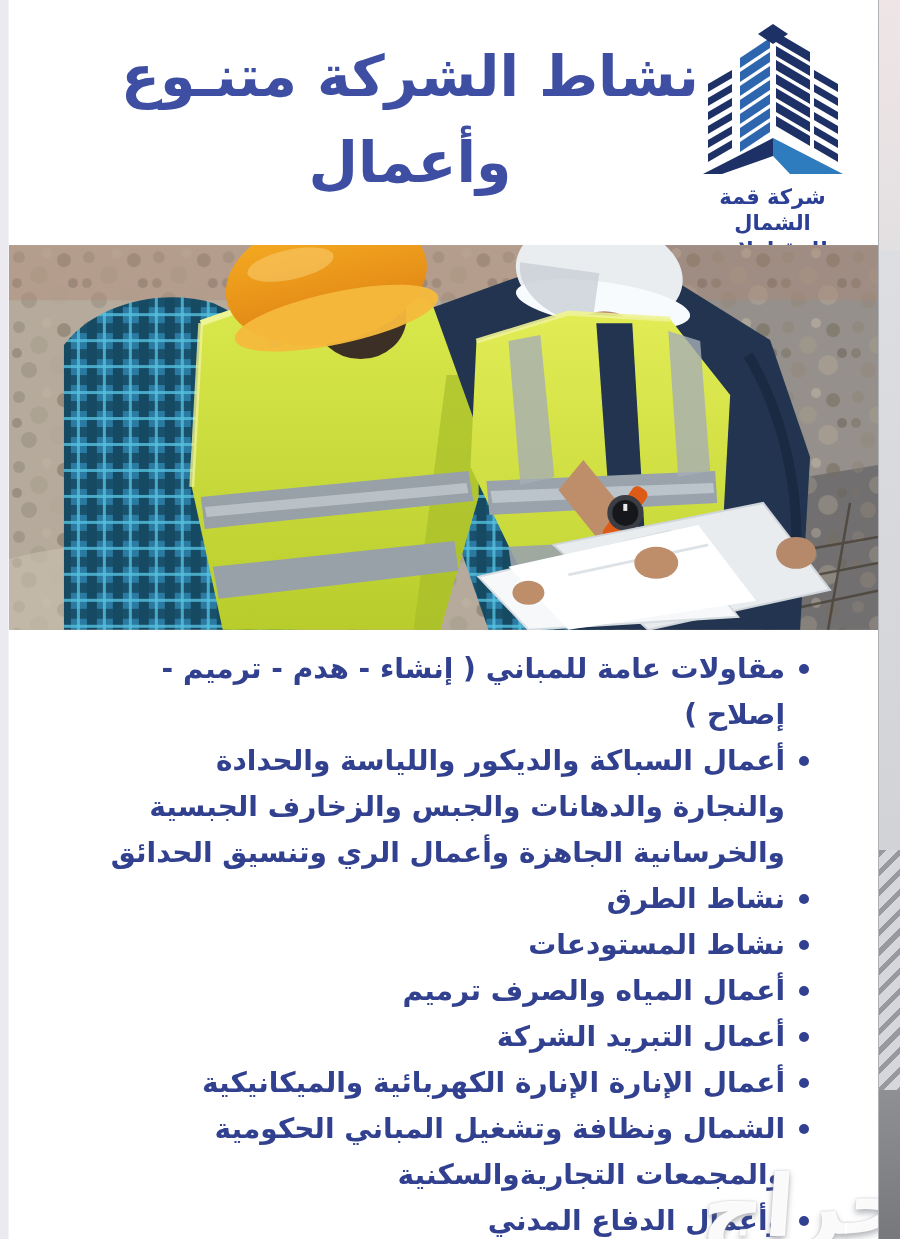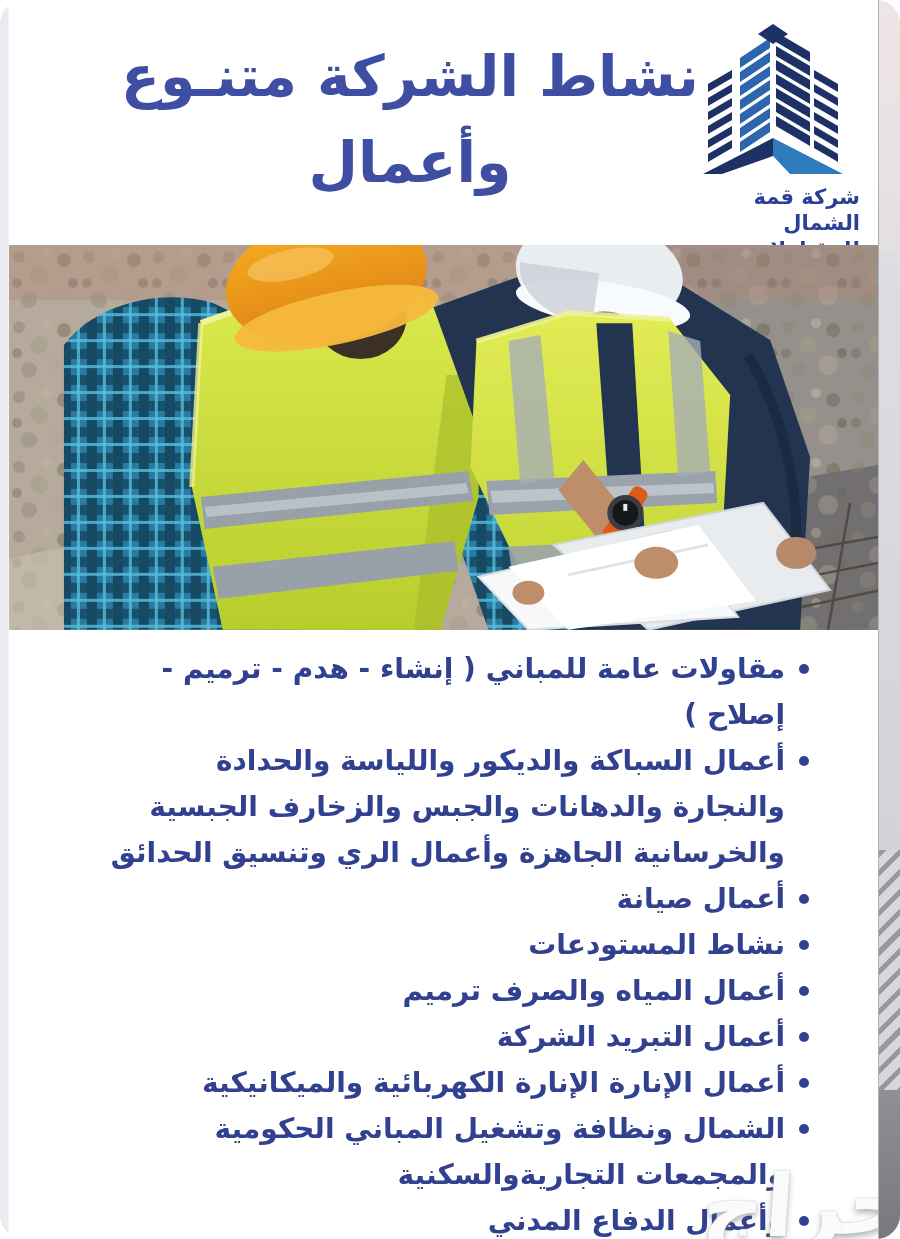--- a/index.html
+++ b/index.html
@@ -1,20 +1,20 @@
 <!DOCTYPE html>
 <html><head>
 <meta charset="utf-8">
 <style>
   * { margin:0; padding:0; box-sizing:border-box; }
   html,body { background:#ffffff; }
   body { font-family:"DejaVu Sans","Liberation Sans",sans-serif; }
   .page {
     position:relative; width:900px; height:1239px; background:#ffffff;
-    overflow:hidden; margin:0 auto;border-radius:24px;
+    overflow:hidden; margin:0 auto;
   }
   
   .left-strip {
     position:absolute; left:0; top:0; width:9px; height:1239px;
     background:#eaeaf0; border-right:1px solid #f3f3f7;
   }
   .right-strip {
     position:absolute; right:0; top:0; width:22px; height:1239px;
     background:#d9dadd; border-left:1px solid #aeb0b6; overflow:hidden;
   }
@@ -25,21 +25,21 @@
   .right-strip .rs-bot   { height:149px;
     background:linear-gradient(#8f9094,#77787c); }
 
   
   .header { position:absolute; left:10px; top:0; width:868px; height:245px; background:#ffffff; }
   .title-block {
     position:absolute; left:80px; top:34px; width:640px;
     direction:rtl; text-align:center; color:#3e4fa3;
     font-weight:bold; font-size:57px; line-height:1.5;
   }
-  .logo { position:absolute; right:18px; top:22px; width:175px; text-align:right; }
+  .logo { position:absolute; right:18px; top:22px; width:175px; text-align:center; }
   .logo svg { display:block; margin:0 auto; }
   .logo-text {
     direction:rtl; color:#2b3f94; font-weight:bold;
     font-size:21px; line-height:1.25; margin-top:4px;
   }
 
   
   .photo {
     position:absolute; left:9px; top:245px; width:869px; height:385px;
     overflow:hidden; background:#b5aa9b;
@@ -244,21 +244,21 @@
 
       <ellipse cx="648" cy="318" rx="22" ry="16" fill="#bd8e69"></ellipse>
       <ellipse cx="788" cy="308" rx="20" ry="16" fill="#b5896a"></ellipse>
       <ellipse cx="520" cy="348" rx="16" ry="12" fill="#bd8e69"></ellipse>
     </svg>
   </div>
 
   <ul class="services">
     <li><span class="dot"></span><span>مقاولات عامة للمباني ( إنشاء - هدم - ترميم - إصلاح )</span></li>
     <li><span class="dot"></span><span>أعمال السباكة والديكور واللياسة والحدادة والنجارة والدهانات والجبس والزخارف الجبسية والخرسانية الجاهزة وأعمال الري وتنسيق الحدائق</span></li>
-    <li><span class="dot"></span><span>أعمال صيانة</span></li>
+    <li><span class="dot"></span><span>نشاط الطرق</span></li>
     <li><span class="dot"></span><span>نشاط المستودعات</span></li>
     <li><span class="dot"></span><span>أعمال المياه والصرف ترميم</span></li>
     <li><span class="dot"></span><span>أعمال التبريد الشركة</span></li>
     <li><span class="dot"></span><span>أعمال الإنارة الإنارة الكهربائية والميكانيكية</span></li>
     <li><span class="dot"></span><span>الشمال ونظافة وتشغيل المباني الحكومية والمجمعات التجاريةوالسكنية</span></li>
     <li><span class="dot"></span><span>وأعمال الدفاع المدني</span></li>
   </ul>
 
   <div class="watermark">حراج</div>
 

